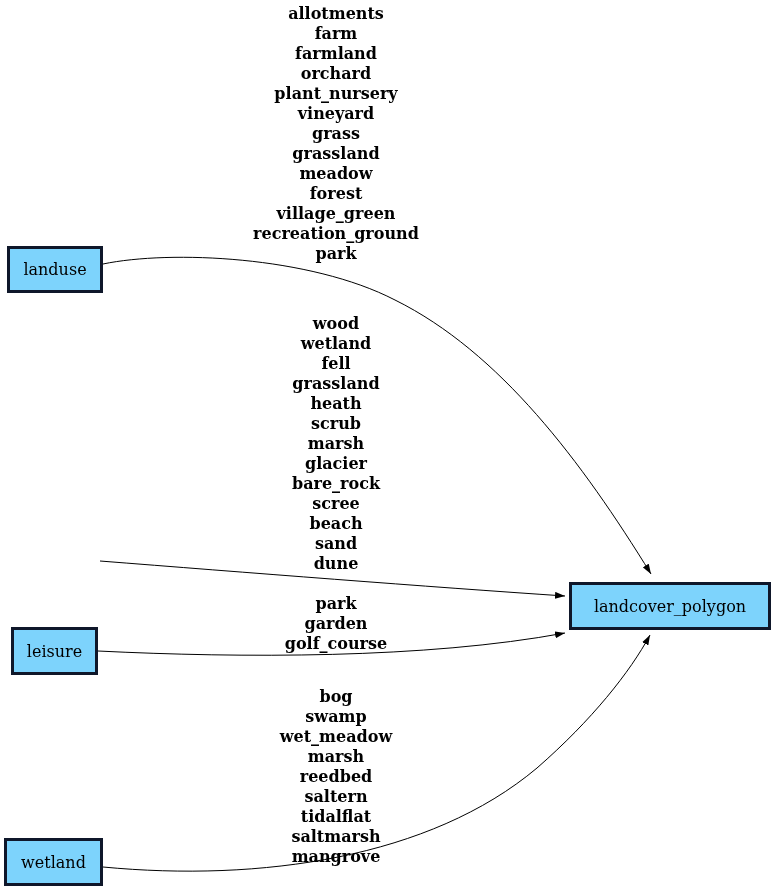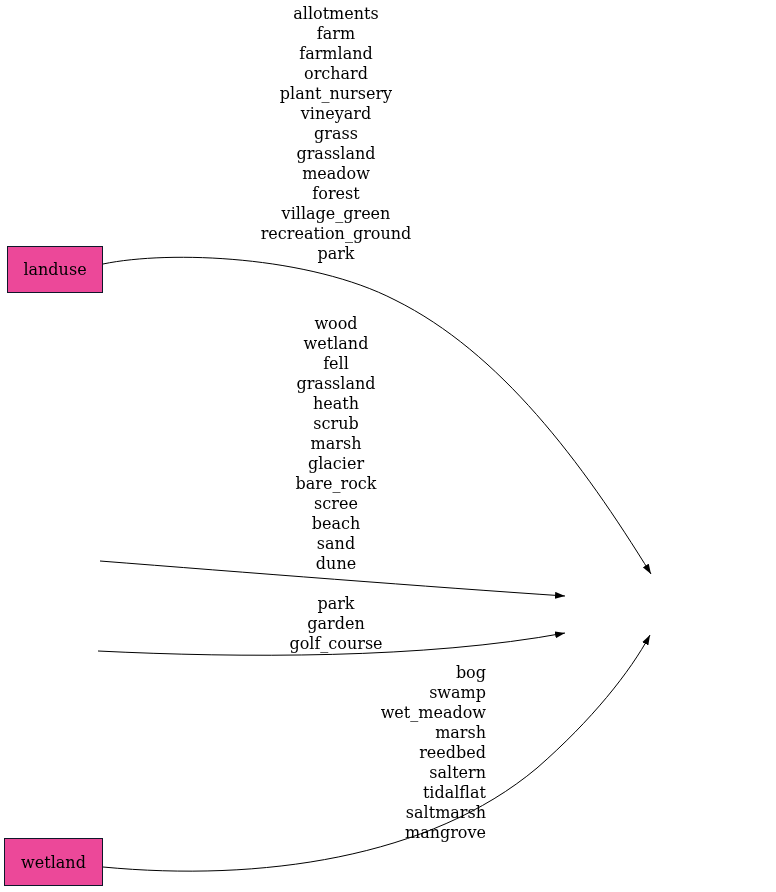--- a/index.html
+++ b/index.html
@@ -24,46 +24,47 @@
     height: 892px;
   }
   .edge-path {
     fill: none;
     stroke: #000000;
     stroke-width: 1;
   }
   .node {
     position: absolute;
     box-sizing: border-box;
-    border: 1px solid #0f172a;
-    background: #ec4899;
+    border: 3px solid #0f172a;
+    background: #7dd3fc;
     display: flex;
     align-items: center;
     justify-content: center;
     font-size: 16px;
     white-space: nowrap;
   }
   .node-landuse            { left: 7px;   top: 246px; width: 96px;  height: 47px; }
   .node-natural            { left: 9px;   top: 537px; width: 91px;  height: 47px; }
   .node-leisure            { left: 11px;  top: 627px; width: 87px;  height: 48px; }
   .node-wetland            { left: 4px;   top: 838px; width: 99px;  height: 48px; }
   .node-landcover-polygon  { left: 569px; top: 582px; width: 202px; height: 48px; }
   .edge-label {
     position: absolute;
     left: 186px;
     width: 300px;
     text-align: center;
     font-size: 16px;
     line-height: 20px;
     white-space: pre-line;
+    font-weight: bold;
   }
   .edge-label-landuse { top: 4px;   }
   .edge-label-natural { top: 314px; }
   .edge-label-leisure { top: 594px; }
-  .edge-label-wetland { top: 663px; text-align: right; }
+  .edge-label-wetland { top: 687px; }
 </style>
 </head>
 <body>
 
 <div class="canvas">
 
   <svg class="edges-layer" viewBox="0 0 776 892" xmlns="http://www.w3.org/2000/svg">
     <defs>
       <marker id="arrowhead" viewBox="0 0 10 7" refX="10" refY="3.5" markerWidth="10" markerHeight="7" markerUnits="userSpaceOnUse" orient="auto">
         <path d="M0,0 L10,3.5 L0,7 Z" fill="#000000"></path>
@@ -73,25 +74,31 @@
     <path class="edge-path" marker-end="url(#arrowhead)" d="M 100 561 C 240 572, 430 587, 565 596"></path>
     <path class="edge-path" marker-end="url(#arrowhead)" d="M 98 651 C 240 658, 425 659, 565 633"></path>
     <path class="edge-path" marker-end="url(#arrowhead)" d="M 103 867 C 260 882, 430 858, 537 768 C 592 720, 630 672, 650 635"></path>
   </svg>
 
   <div class="node node-landuse">
     <span>landuse</span>
   </div>
 
 
+  <div class="node node-leisure">
+    <span>leisure</span>
+  </div>
 
   <div class="node node-wetland">
     <span>wetland</span>
   </div>
 
+  <div class="node node-landcover-polygon">
+    <span>landcover_polygon</span>
+  </div>
 
   <div class="edge-label edge-label-landuse">allotments
 farm
 farmland
 orchard
 plant_nursery
 vineyard
 grass
 grassland
 meadow

